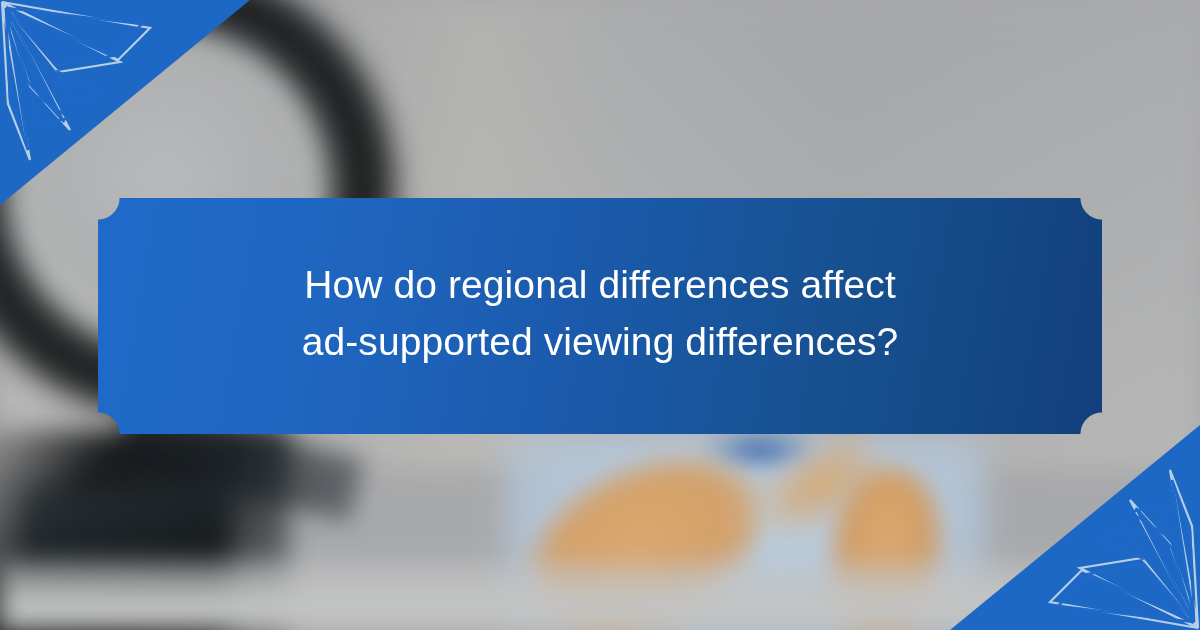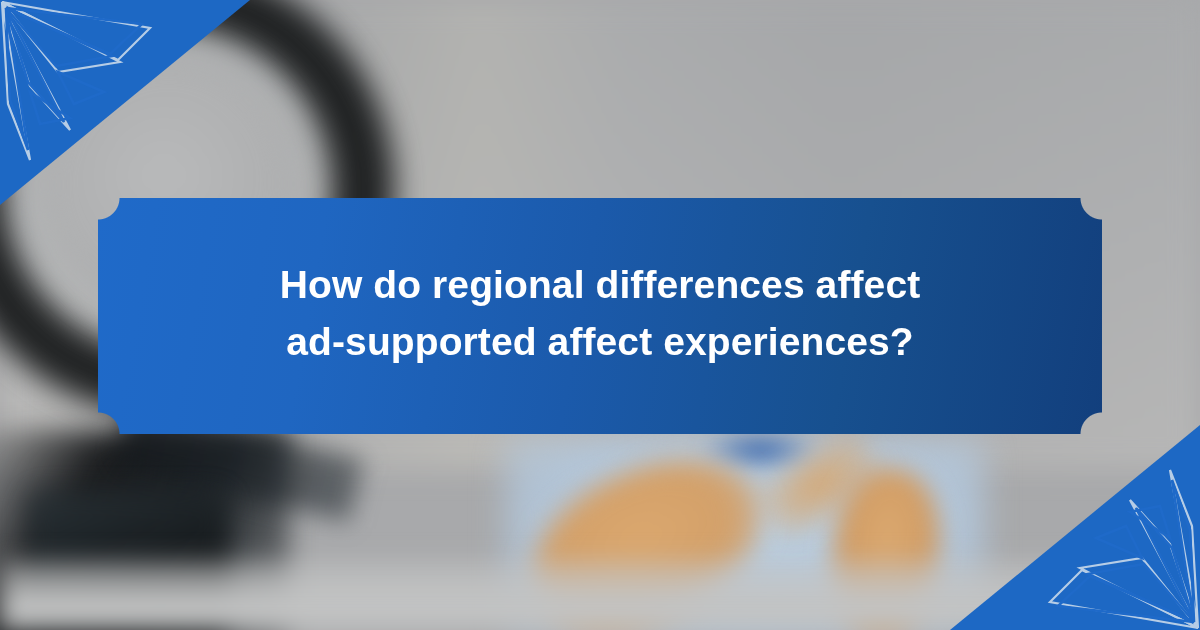--- a/index.html
+++ b/index.html
@@ -192,21 +192,21 @@
     mask-composite: intersect;
     display: flex;
     align-items: center;
     justify-content: center;
   }
 
   .card-title {
     color: #ffffff;
     font-size: 39px;
     line-height: 1.45;
-    font-weight: 700;
+    font-weight: 400;
     text-align: center;
     letter-spacing: 0.1px;
     max-width: 740px;
     padding-bottom: 4px;
   }
   .card-title .line { display: block; white-space: nowrap; }
 </style>
 </head>
 <body>
 
@@ -260,17 +260,17 @@
       <path d="M6 8 L64 122 L28 82 Z"></path>
       <path d="M6 8 L28 150 L10 100 Z"></path>
       <path d="M58 72 L104 92 L74 104 Z"></path>
       <path d="M30 92 L70 118 L40 124 Z"></path>
     </g>
   </svg>
 
   <div class="card">
     <h1 class="card-title">
       <span class="line">How do regional differences affect</span>
-      <span class="line">ad-supported affect experiences?</span>
+      <span class="line">ad-supported viewing differences?</span>
     </h1>
   </div>
 
 </div>
 
 </body></html>

